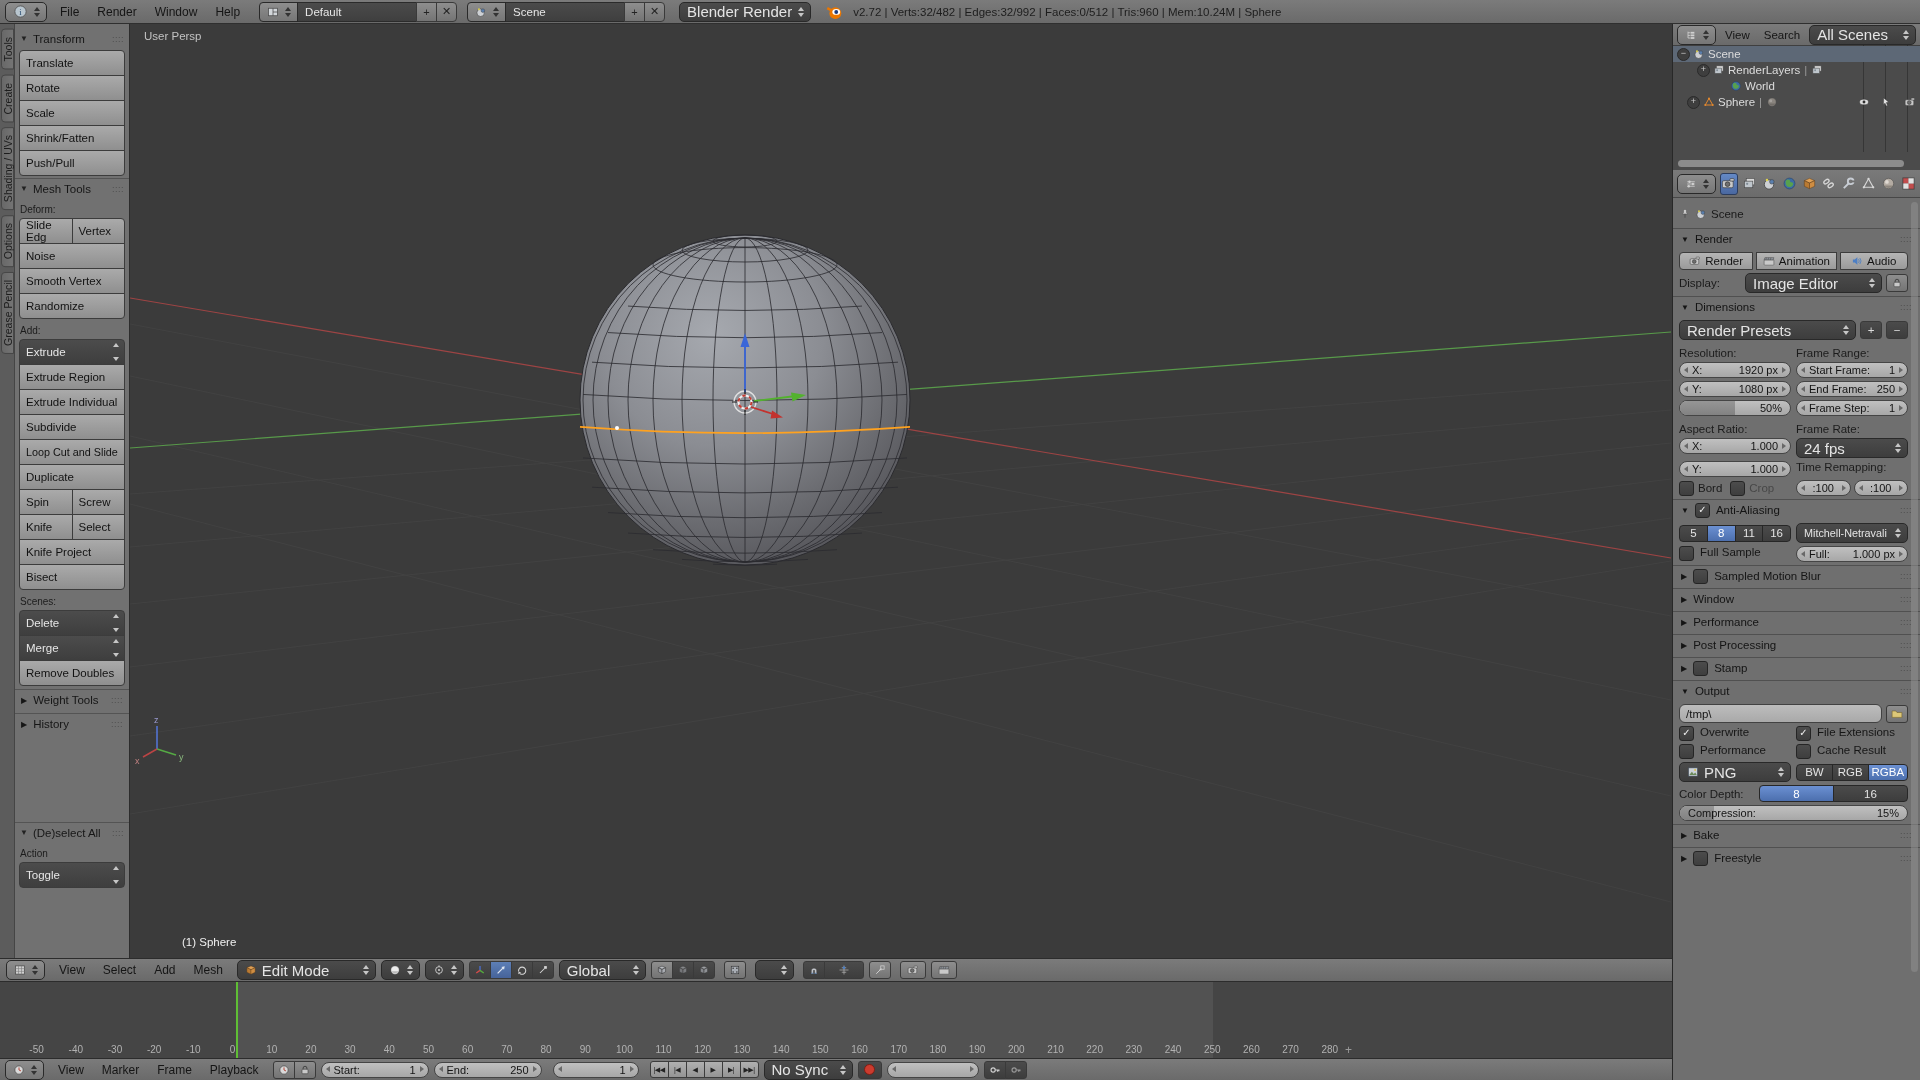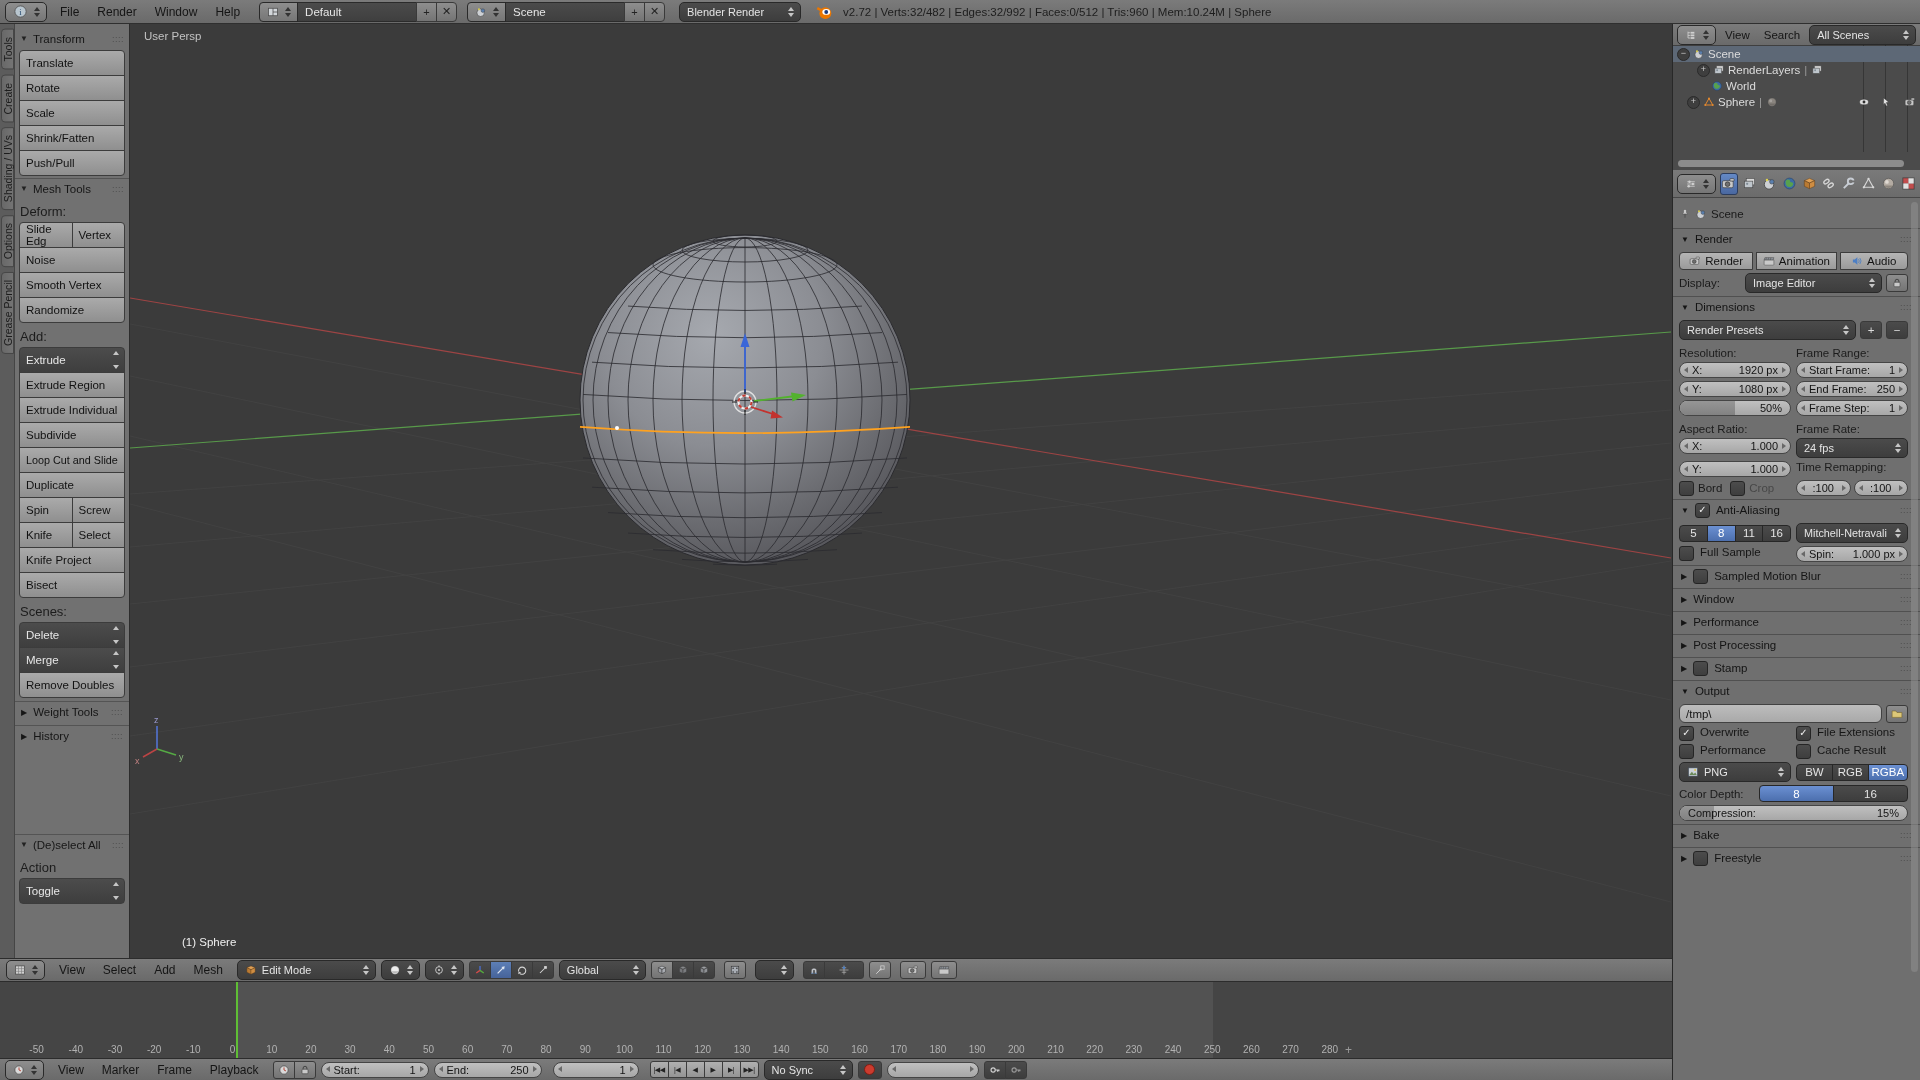--- a/index.html
+++ b/index.html
@@ -6,21 +6,21 @@
   #root{position:relative;width:1920px;height:1080px;background:#3a3a3a;font-family:"Liberation Sans",sans-serif;font-size:12px;color:#1a1a1a;overflow:hidden;-webkit-user-select:none;user-select:none;}
   .abs{position:absolute;}
   .flex{display:flex;align-items:center;}
   svg.ic{width:15px;height:15px;display:block;}
   svg.ic12{width:12px;height:12px;display:block;}
 
   
   #topbar{left:0;top:0;width:1920px;height:24px;background:linear-gradient(#7b7b7b,#6a6a6a);border-bottom:1px solid #2f2f2f;display:flex;align-items:center;gap:4px;padding:0 5px;box-sizing:border-box;z-index:6;}
   .menu{padding:0 9px;color:#151515;}
   .ebtn{display:flex;align-items:center;gap:3px;height:18px;background:linear-gradient(#909090,#787878);border:1px solid #3a3a3a;border-radius:4px;padding:0 4px;position:relative;}
-  .dd{position:relative;display:flex;align-items:center;gap:5px;height:18px;background:linear-gradient(#4b4b4b,#3d3d3d);border:1px solid #292929;border-radius:5px;color:#e4e4e4;padding:0 18px 0 7px;font-size:11px;}
+  .dd{position:relative;display:flex;align-items:center;gap:5px;height:18px;background:linear-gradient(#4b4b4b,#3d3d3d);border:1px solid #292929;border-radius:5px;color:#e4e4e4;padding:0 18px 0 7px;font-size:15px;}
   .dd::before,.dd::after{content:"";position:absolute;right:6px;border-left:3px solid transparent;border-right:3px solid transparent;}
   .dd::before{top:4px;border-bottom:4px solid #c6c6c6;}
   .dd::after{bottom:4px;border-top:4px solid #c6c6c6;}
   .ebtn.dd{background:linear-gradient(#8e8e8e,#767676);}
   .ebtn.dd::before{border-bottom-color:#333;}
   .ebtn.dd::after{border-top-color:#333;}
   .sqbtn{width:19px;height:18px;background:linear-gradient(#8e8e8e,#747474);border:1px solid #3a3a3a;display:flex;align-items:center;justify-content:center;color:#222;font-size:11px;}
   .fgroup{display:flex;}
   .fgroup>*{border-radius:0;margin-left:-1px;}
   .fgroup>:first-child{border-radius:4px 0 0 4px;margin-left:0;}
@@ -29,21 +29,21 @@
   #stats{color:#1d1d1d;font-size:11.5px;margin-left:6px;}
 
   
   #tabstrip{left:0;top:24px;width:15px;height:934px;background:#5c5c5c;border-right:1px solid #454545;display:flex;flex-direction:column;align-items:center;padding-top:5px;box-sizing:border-box;gap:5px;}
   .vtab{writing-mode:vertical-rl;transform:rotate(180deg);font-size:10.5px;color:#1c1c1c;background:linear-gradient(90deg,#747474,#686868);border:1px solid #474747;border-radius:0 4px 4px 0;padding:7px 0;width:13px;text-align:center;box-sizing:border-box;}
   #shelf{left:15px;top:24px;width:115px;height:934px;background:#717171;border-right:1px solid #2c2c2c;box-sizing:border-box;padding:3px 4px;overflow:hidden;}
   .ssect{display:flex;align-items:center;height:19px;color:#161616;font-size:11.5px;border-top:1px solid rgba(0,0,0,.25);margin:2px -4px 2px -4px;padding:0 5px;}
   .ssect:first-child{border-top:none;}
   .ssect .tri{font-size:8px;margin-right:5px;color:#222;}
   .dots{margin-left:auto;color:rgba(0,0,0,.33);font-size:9px;letter-spacing:.5px;}
-  .flabel{font-size:13px;color:#1c1c1c;margin:6px 1px 3px 1px;}
+  .flabel{font-size:10px;color:#1c1c1c;margin:6px 1px 3px 1px;}
   .bgroup{margin:2px 0;}
   .tbtn{height:18px;box-sizing:border-box;display:flex;align-items:center;background:linear-gradient(#aaaaaa,#8f8f8f);border:1px solid #3c3c3c;margin-top:-1px;padding:12px 6px;font-size:11.5px;color:#121212;}
   .bgroup>:first-child{border-radius:4px 4px 0 0;margin-top:0;}
   .bgroup>:last-child{border-radius:0 0 4px 4px;}
   .bgroup.single>*{border-radius:4px;}
   .tbtnD{background:linear-gradient(#4c4c4c,#3e3e3e);color:#e6e6e6;position:relative;padding-right:16px;}
   .tbtnD::before,.tbtnD::after{content:"";position:absolute;right:5px;border-left:3px solid transparent;border-right:3px solid transparent;}
   .tbtnD::before{top:3px;border-bottom:4px solid #c6c6c6;}
   .tbtnD::after{bottom:3px;border-top:4px solid #c6c6c6;}
   .tpair{display:flex;margin-top:-1px;}
@@ -769,21 +769,21 @@
       <span class="oexp">+</span>
       <svg class="ic12">
           <use href="#i-layers"></use>
         </svg>
       <span>RenderLayers</span>
       <span class="opipe">|</span>
       <svg class="ic12">
           <use href="#i-layers"></use>
         </svg>
     </div>
-    <div class="orow" style="padding-left:38px">
+    <div class="orow" style="padding-left:57px">
       <svg class="ic12">
           <use href="#i-globe"></use>
         </svg>
       <span>World</span>
     </div>
     <div class="orow" style="padding-left:14px">
       <span class="oexp">+</span>
       <svg class="ic12">
           <use href="#i-mesh"></use>
         </svg>
@@ -988,21 +988,21 @@
           <div class="btnD bluesel" style="flex:1;margin-left:-1px">8</div>
           <div class="btnD" style="flex:1;margin-left:-1px">11</div>
           <div class="btnD" style="flex:1;margin-left:-1px;border-radius:0 4px 4px 0">16</div>
         </div>
         <div class="dd" style="font-size:10.8px">Mitchell-Netravali</div>
         <div class="chkrow">
             <span class="chk"></span>
             <span>Full Sample</span>
           </div>
         <div class="pill">
-            <span>Spin:</span>
+            <span>Full:</span>
             <span class="pv">1.000 px</span>
           </div>
       </div>
 
       <div class="psect">
           <span class="tri">▶</span>
           <span class="chk" style="margin-right:6px"></span>
           <span>Sampled Motion Blur</span>
           <span class="dots">::::</span>
         </div>

